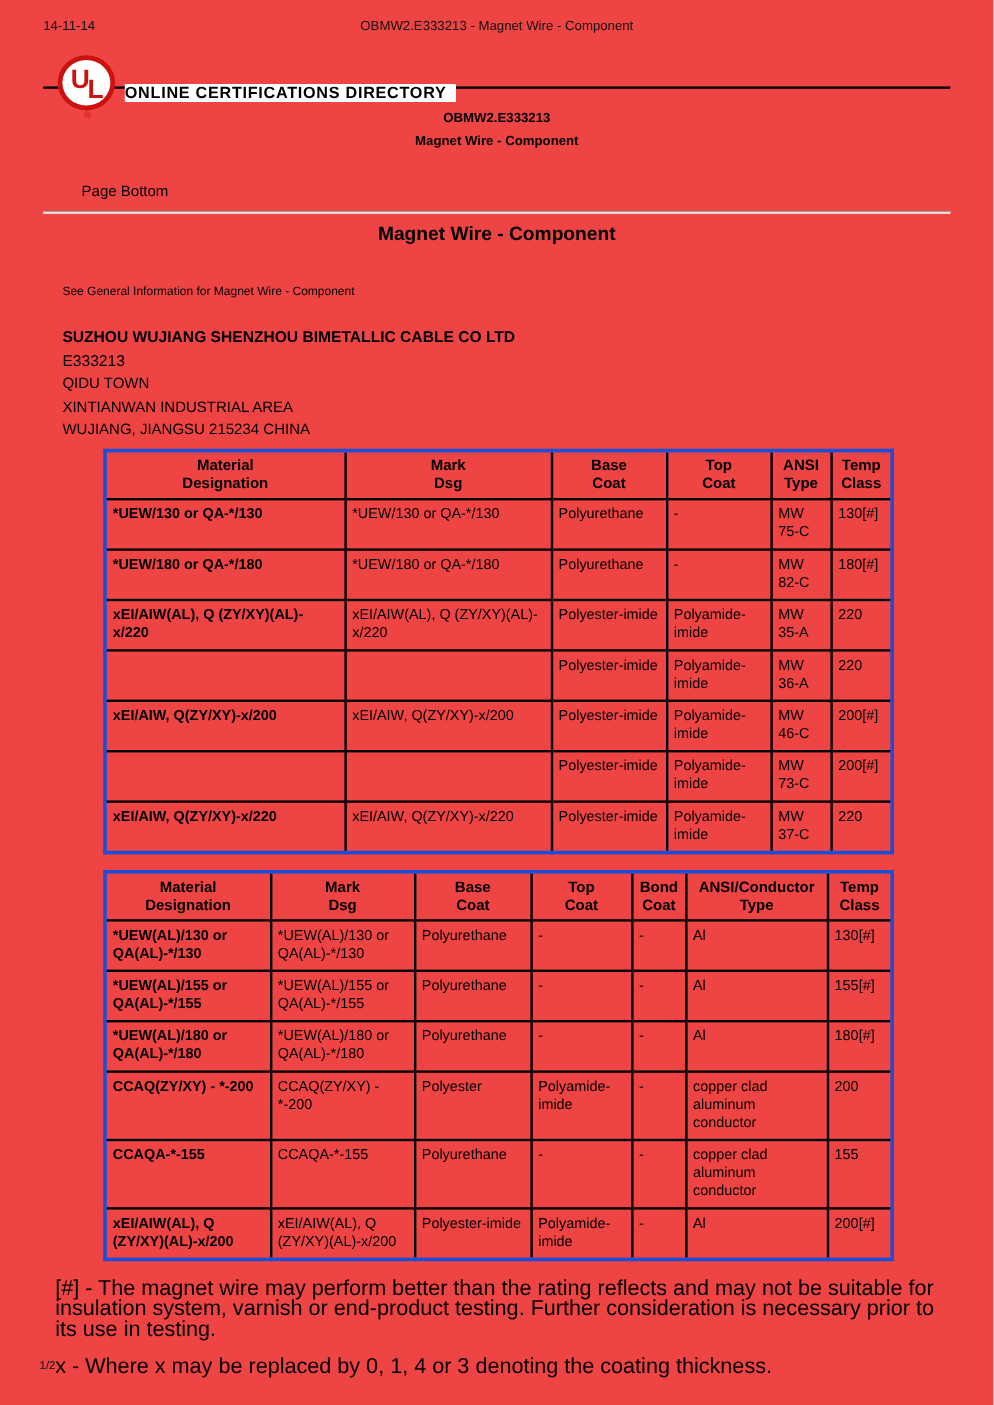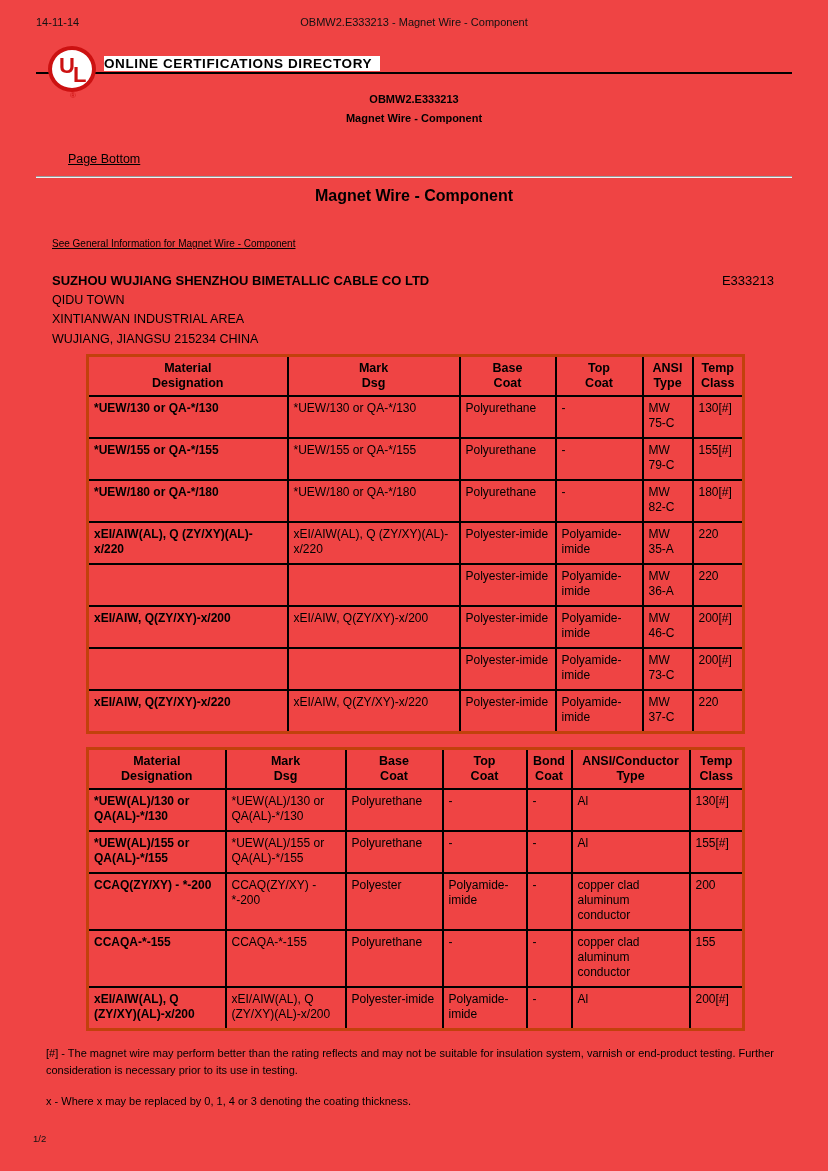--- a/index.html
+++ b/index.html
@@ -41,47 +41,47 @@
   }
   .ul-logo .l {
     position:absolute; left:21px; top:12px;
     color:#cc1111; font-weight:bold; font-size:22px;
   }
   .ul-logo .reg {
     position:absolute; left:18px; bottom:-12px;
     color:#cc1111; font-size:8px;
   }
   .brand {
-    position:absolute; left:68px; top:6px;
+    position:absolute; left:68px; top:20px;
     font-weight:bold; font-size:13.5px; letter-spacing:0.6px;
     background:#fff; padding-right:8px; z-index:1;
   }
   
   .title-block { margin-top:12px; text-align:center; font-weight:bold; font-size:11px; line-height:19px; }
   
   .page-bottom-row { margin:24px 0 0 68px; font-size:12.5px; }
-  a.doc-link { color:#000; text-decoration:underline; cursor:pointer; }
+  a.doc-link { color:#000; cursor:pointer; }
   .hr-groove {
     margin:10px 36px 0 36px; height:2px;
     background:#d6d6d6;
     border-top:1px solid #9a9a9a; border-bottom:1px solid #f2f2f2;
   }
   .section-heading { margin-top:9px; text-align:center; font-weight:bold; font-size:16px; }
   .general-info { margin:33px 0 0 52px; font-size:10px; }
   
   .company { margin:22px 52px 0 52px; font-size:12.5px; line-height:19.5px; }
-  .company-row { display:flex; justify-content:space-between; }
+  .company-row { display:flex; justify-content:flex-start;flex-direction:column; }
   .company-name { font-weight:bold; font-size:13px; }
   .file-number { font-size:13px; padding-right:2px; }
   
   table.data {
     border-collapse:collapse;
     margin-left:86px;
     table-layout:fixed;
-    border:3px solid #c2410c;
+    border:3px solid #1d4ed8;
     font-size:12px;
   }
   table.data th, table.data td {
     border:2px solid #000;
     padding:4px 5px 6px 5px;
     vertical-align:top;
     text-align:left;
     line-height:15px;
     overflow:hidden;
   }
@@ -93,21 +93,21 @@
   }
   table.data td:first-child { font-weight:bold; }
   table.data tr { height:40px; }
   
   .t1 .c0{width:200px}.t1 .c1{width:172px}.t1 .c2{width:96px}.t1 .c3{width:87px}.t1 .c4{width:50px}.t1 .c5{width:51px}
   
   .t2 .c0{width:138px}.t2 .c1{width:120px}.t2 .c2{width:97px}.t2 .c3{width:84px}.t2 .c4{width:45px}.t2 .c5{width:118px}.t2 .c6{width:54px}
   .tbl1 { margin-top:5px; }
   .tbl2 { margin-top:13px; }
   
-  .footnote { margin:14px 40px 0 46px; font-size:11px; line-height:17px; }
+  .footnote { margin:14px 40px 0 46px; font-size:18px; line-height:17px; }
   .footnote + .footnote { margin-top:14px; }
   
   .print-footer {
     position:absolute; left:33px; right:30px; top:1133px;
     display:flex; justify-content:space-between;
     font-size:9.5px; color:#111;
   }
 </style>
 </head>
 <body>
@@ -180,28 +180,20 @@
       <th>Temp
 Class</th>
     </tr>
     <tr>
       <td>*UEW/130 or QA-*/130</td>
       <td>*UEW/130 or QA-*/130</td>
       <td>Polyurethane</td>
       <td>-</td>
       <td>MW 75-C</td>
       <td>130[#]</td>
-    </tr>
-    <tr>
-      <td>*UEW/155 or QA-*/155</td>
-      <td>*UEW/155 or QA-*/155</td>
-      <td>Polyurethane</td>
-      <td>-</td>
-      <td>MW 79-C</td>
-      <td>155[#]</td>
     </tr>
     <tr>
       <td>*UEW/180 or QA-*/180</td>
       <td>*UEW/180 or QA-*/180</td>
       <td>Polyurethane</td>
       <td>-</td>
       <td>MW 82-C</td>
       <td>180[#]</td>
     </tr>
     <tr>
@@ -286,20 +278,29 @@
     <tr>
       <td>*UEW(AL)/155 or QA(AL)-*/155</td>
       <td>*UEW(AL)/155 or QA(AL)-*/155</td>
       <td>Polyurethane</td>
       <td>-</td>
       <td>-</td>
       <td>Al</td>
       <td>155[#]</td>
     </tr>
     <tr>
+      <td>*UEW(AL)/180 or QA(AL)-*/180</td>
+      <td>*UEW(AL)/180 or QA(AL)-*/180</td>
+      <td>Polyurethane</td>
+      <td>-</td>
+      <td>-</td>
+      <td>Al</td>
+      <td>180[#]</td>
+    </tr>
+    <tr>
       <td>CCAQ(ZY/XY) - *-200</td>
       <td>CCAQ(ZY/XY) - *-200</td>
       <td>Polyester</td>
       <td>Polyamide-imide</td>
       <td>-</td>
       <td>copper clad aluminum conductor</td>
       <td>200</td>
     </tr>
     <tr>
       <td>CCAQA-*-155</td>

